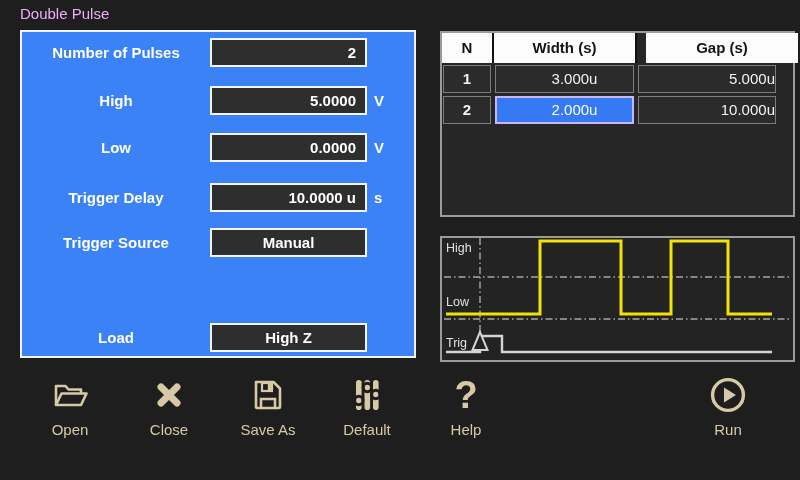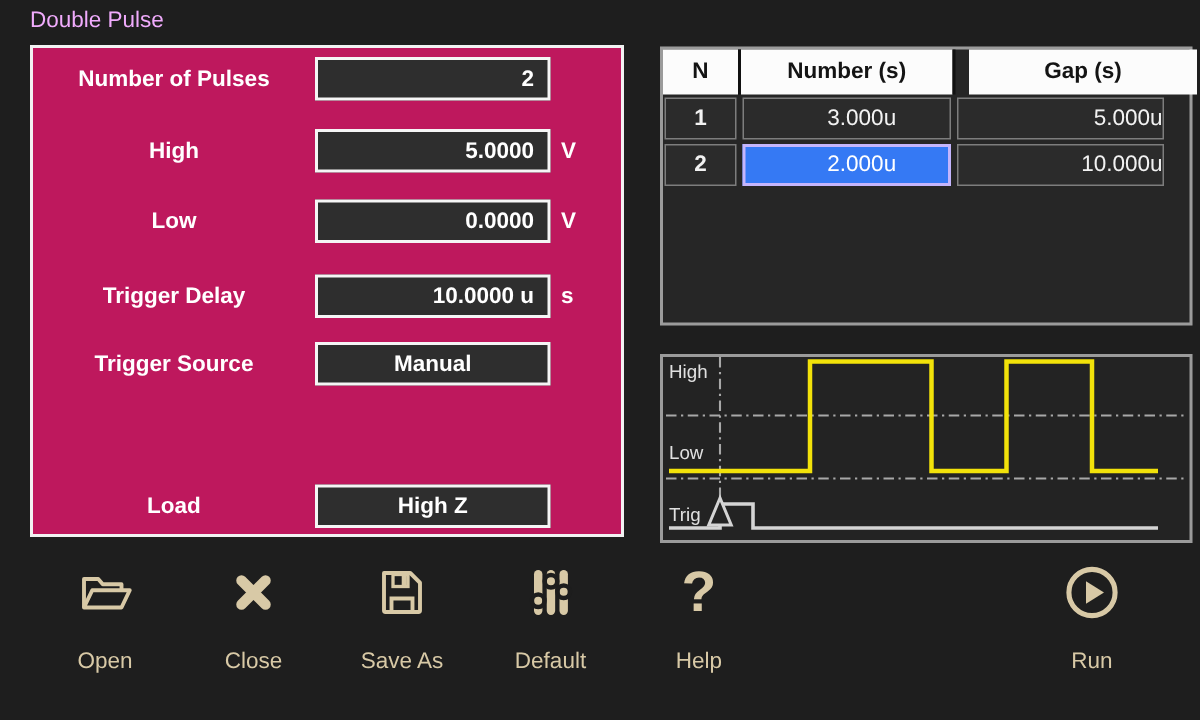--- a/index.html
+++ b/index.html
@@ -3,21 +3,21 @@
 <meta charset="utf-8">
 <style>
   html,body{margin:0;padding:0;background:#1e1e1e;}
   .page{position:relative;width:800px;height:480px;background:#1e1e1e;overflow:hidden;
         font-family:"Liberation Sans",sans-serif;color:#fff;}
 
   .title{position:absolute;left:20px;top:5px;font-size:15px;color:#f0abfc;}
 
   
   .form-panel{position:absolute;left:20px;top:30px;width:396px;height:328px;
-              background:#be185d;border:2px solid #f2f2f2;box-sizing:border-box;text-decoration:underline;}
+              background:#3b82f6;border:2px solid #f2f2f2;box-sizing:border-box;text-decoration:underline;}
   .frow{position:absolute;left:0;width:392px;height:29px;}
   .flabel{position:absolute;left:0;top:0;width:188px;height:29px;line-height:29px;
           text-align:center;font-size:15px;font-weight:600;color:#fff;}
   .fbox{position:absolute;left:188px;top:0;width:157px;height:29px;box-sizing:border-box;
         border:2px solid #f5f5f5;background:#2e2e2e;font-size:15px;font-weight:600;
         color:#fff;line-height:25px;}
   .fbox.align-right{text-align:right;padding-right:9px;}
   .fbox.align-center{text-align:center;}
   .funit{position:absolute;left:352px;top:0;width:36px;height:29px;line-height:29px;
          font-size:15px;font-weight:700;color:#fff;text-align:left;}
@@ -43,21 +43,21 @@
   .wave-panel{position:absolute;left:440px;top:236px;width:355px;height:126px;
               background:#232323;border:2px solid #9b9b9b;box-sizing:border-box;}
   .wlabel{position:absolute;left:4px;font-size:12.5px;color:#e0e0e0;background:transparent;}
   .wl-high{top:3px;} .wl-low{top:57px;} .wl-trig{top:98px;}
   .wave-svg{position:absolute;left:0;top:0;}
 
   
   .tb-item{position:absolute;top:376px;width:90px;height:80px;display:flex;
            flex-direction:column;align-items:center;cursor:default;}
   .tb-icon{height:38px;display:flex;align-items:center;justify-content:center;}
-  .tb-label{margin-top:18px;font-size:15px;color:#d8c9a6;}
+  .tb-label{margin-top:7px;font-size:15px;color:#d8c9a6;}
   .qmark{font-size:38px;font-weight:600;color:#d8c9a6;line-height:38px;}
 </style>
 </head>
 <body>
 
 <div class="page">
 
   <div class="title">Double Pulse</div>
 
   <div class="form-panel">
@@ -87,21 +87,21 @@
     </div>
     <div class="frow" style="top:291px">
       <div class="flabel">Load</div>
       <div class="fbox align-center">High Z</div>
     </div>
   </div>
 
   <div class="ptable">
     <div class="th th-n">N</div>
     <div class="hsep" style="left:50px"></div>
-    <div class="th th-w">Number (s)</div>
+    <div class="th th-w">Width (s)</div>
     <div class="hsep" style="left:193px"></div>
     <div class="th th-g">Gap (s)</div>
 
     <div class="cell ncol r1 c-n">1</div>
     <div class="cell r1 c-w">3.000u</div>
     <div class="cell r1 c-g">5.000u</div>
 
     <div class="cell ncol r2 c-n">2</div>
     <div class="cell selected r2 c-w">2.000u</div>
     <div class="cell r2 c-g">10.000u</div>

